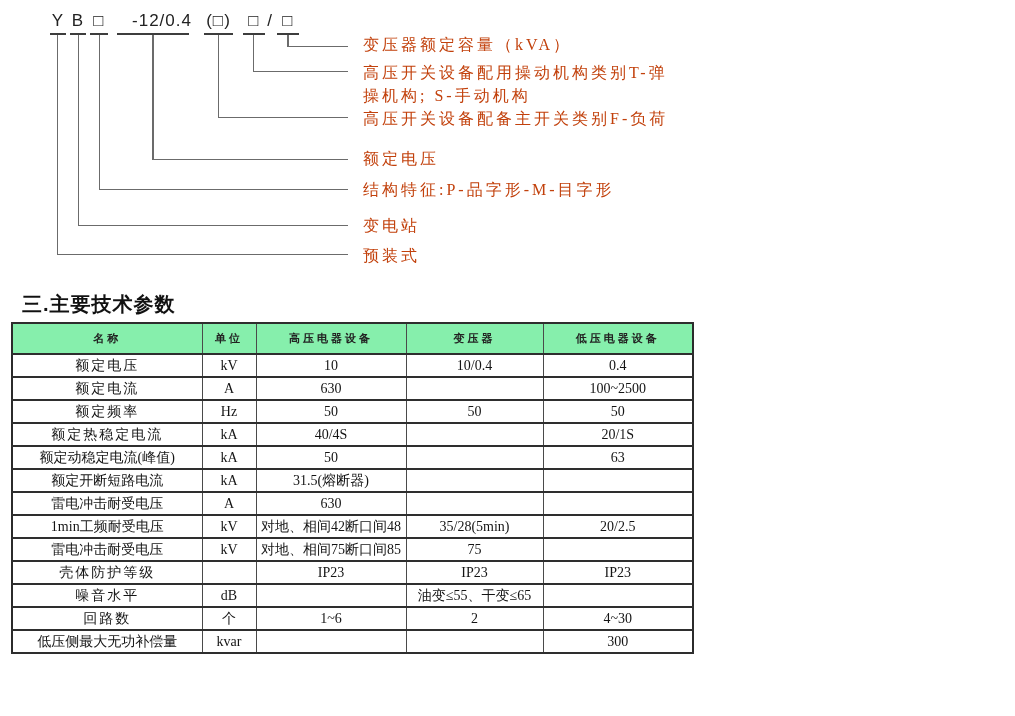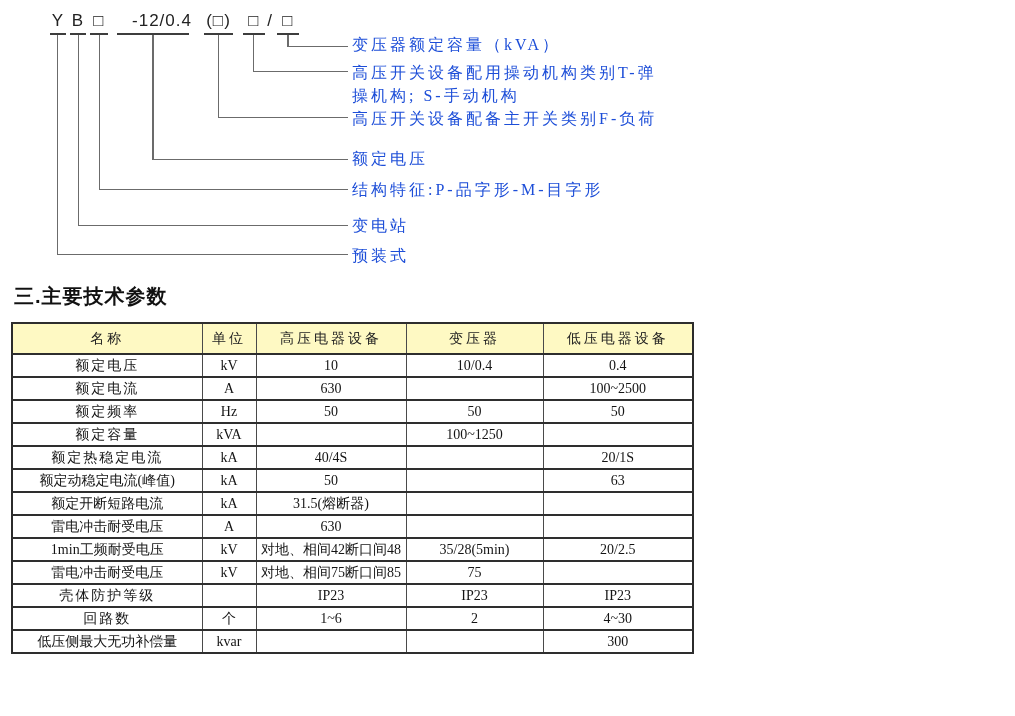--- a/index.html
+++ b/index.html
@@ -11,47 +11,47 @@
   
   .token {
     position:absolute; top:9px; height:24px; line-height:24px; text-align:center;
     font-family:"Liberation Sans","DejaVu Sans",sans-serif; font-size:17px; font-weight:500;
     color:#222; letter-spacing:1px; white-space:nowrap;
   }
   .underline { position:absolute; height:2px; background:#3d3d3d; top:33px; }
   .vline { position:absolute; width:1.5px; background:#6b6b6b; }
   .hline { position:absolute; height:1.5px; background:#6b6b6b; }
   .callout-label {
-    position:absolute; left:352px; font-size:16px; letter-spacing:3px;
-    line-height:23px; color:#1d4ed8; white-space:nowrap;
+    position:absolute; left:363px; font-size:16px; letter-spacing:3px;
+    line-height:23px; color:#c2410c; white-space:nowrap;
   }
   .callout-label span { display:block; }
 
   
   .section-title {
-    position:absolute; left:14px; top:283px; margin:0;
+    position:absolute; left:14px; top:283px; margin:8px;
     font-family:"Liberation Sans","DejaVu Sans",sans-serif;
     font-size:20px; font-weight:bold; letter-spacing:1px; color:#111;
   }
 
   
   table.params {
     position:absolute; left:11px; top:322px; width:681px;
     border-collapse:collapse; table-layout:fixed;
     border:2px solid #2b2b2b;
     font-family:"Liberation Serif","DejaVu Serif",serif;
   }
   table.params th, table.params td {
     border-left:1px solid #4a4a4a; border-right:1px solid #4a4a4a;
     border-top:2px solid #2e2e2e; border-bottom:2px solid #2e2e2e;
     text-align:center; vertical-align:middle; padding:0 2px;
     overflow:hidden; white-space:nowrap;
   }
   table.params th {
-    background:#fef9c3; height:29px; font-size:14px; font-weight:normal;
+    background:#86efac; height:29px; font-size:11px; font-weight:bold;
     letter-spacing:3px; color:#222;
   }
   table.params td { height:21px; font-size:14px; color:#141414; }
   td.sp   { letter-spacing:2px; }
   td.small{ font-size:12px; letter-spacing:0; }
 </style>
 </head>
 <body>
 
 <div class="page">
@@ -155,27 +155,20 @@
           <td>100~2500</td>
         </tr>
         <tr>
           <td class="sp">额定频率</td>
           <td>Hz</td>
           <td>50</td>
           <td>50</td>
           <td>50</td>
         </tr>
         <tr>
-          <td class="sp">额定容量</td>
-          <td>kVA</td>
-          <td></td>
-          <td>100~1250</td>
-          <td></td>
-        </tr>
-        <tr>
           <td class="sp">额定热稳定电流</td>
           <td>kA</td>
           <td>40/4S</td>
           <td></td>
           <td>20/1S</td>
         </tr>
         <tr>
           <td>额定动稳定电流(峰值)</td>
           <td>kA</td>
           <td>50</td>
@@ -211,20 +204,27 @@
           <td></td>
         </tr>
         <tr>
           <td class="sp">壳体防护等级</td>
           <td></td>
           <td>IP23</td>
           <td>IP23</td>
           <td>IP23</td>
         </tr>
         <tr>
+          <td class="sp">噪音水平</td>
+          <td>dB</td>
+          <td></td>
+          <td class="small">油变≤55、干变≤65</td>
+          <td></td>
+        </tr>
+        <tr>
           <td class="sp">回路数</td>
           <td>个</td>
           <td>1~6</td>
           <td>2</td>
           <td>4~30</td>
         </tr>
         <tr>
           <td>低压侧最大无功补偿量</td>
           <td>kvar</td>
           <td></td>

